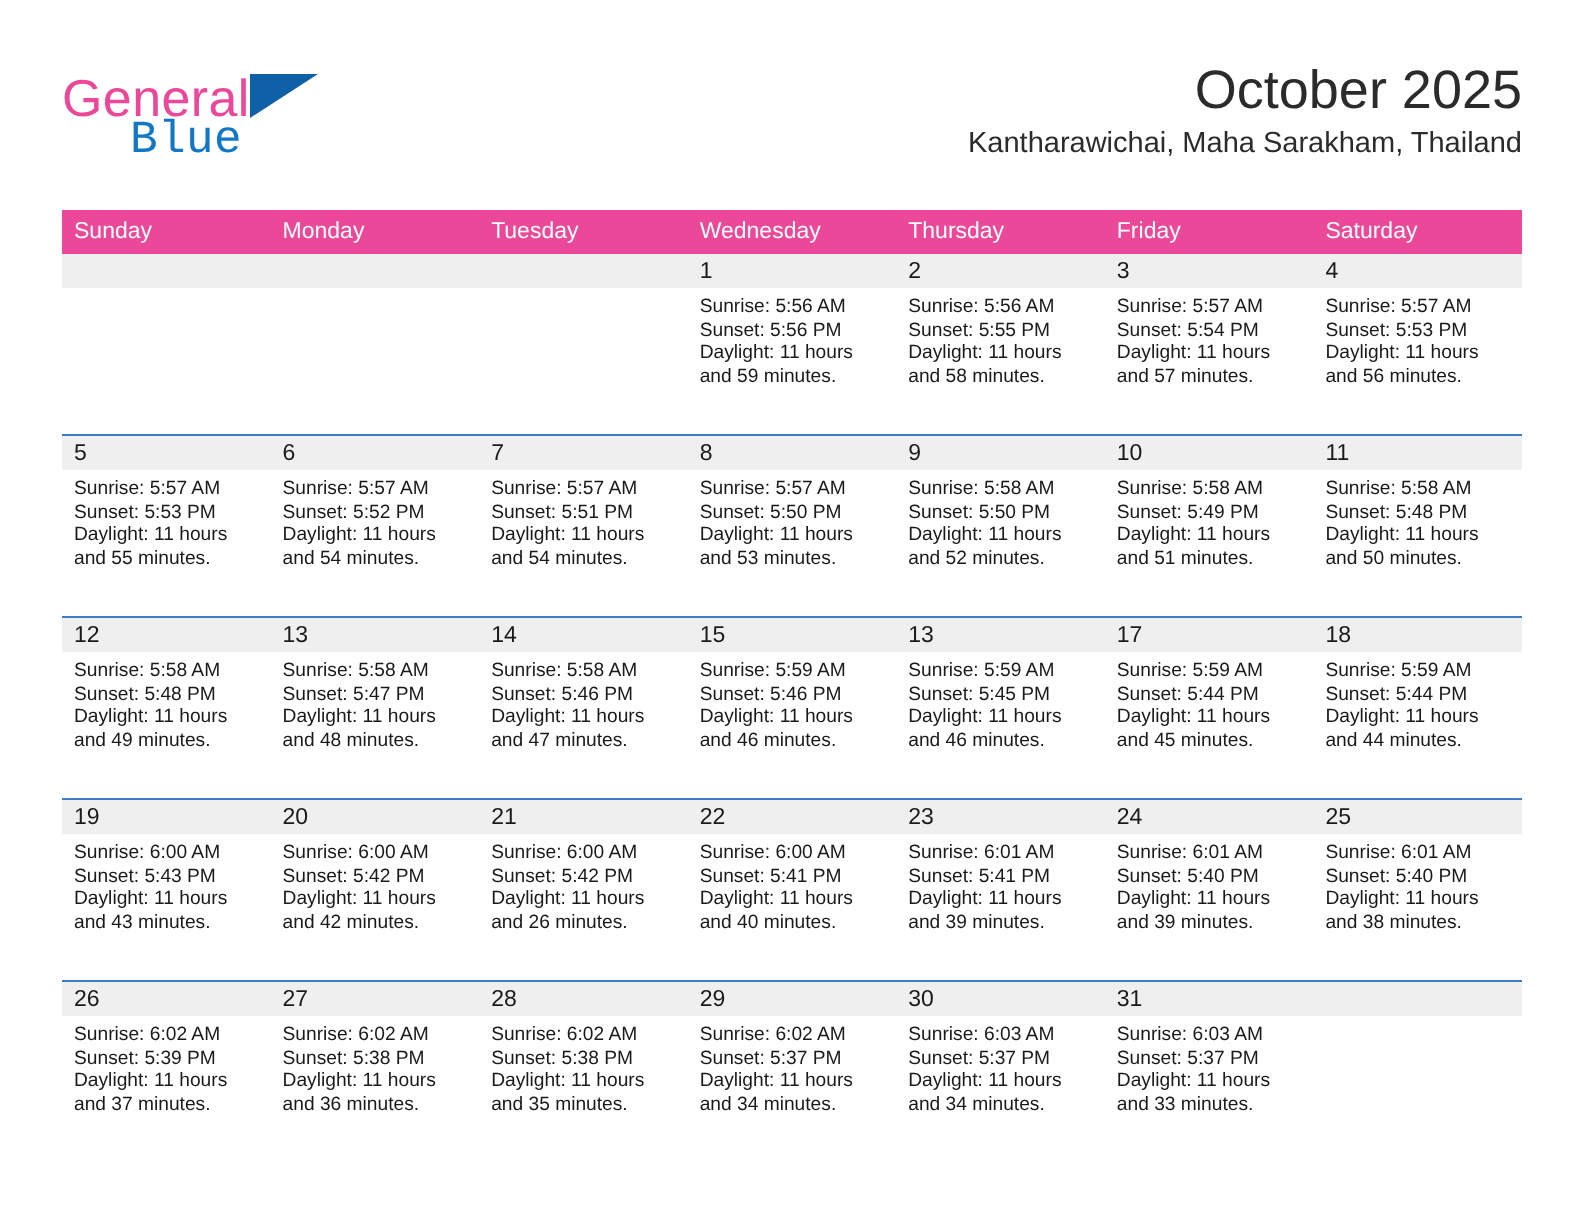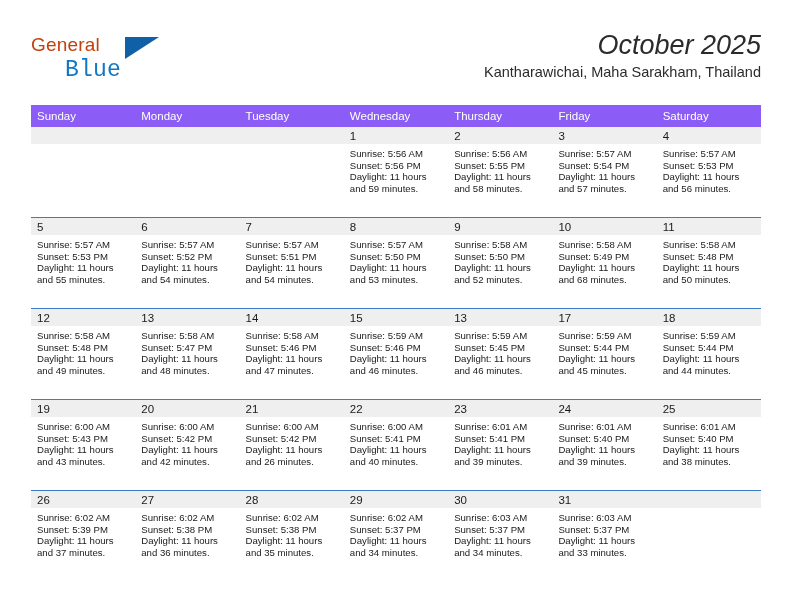--- a/index.html
+++ b/index.html
@@ -33,23 +33,23 @@
     position: absolute;
     left: 0;
     top: 6px;
     width: 220px;
     height: 52px;
   }
   .brand-general {
     position: absolute;
     left: 0;
     top: 0;
-    font-size: 19px;
+    font-size: 26px;
     letter-spacing: 0.2px;
-    color: #c2410c;
+    color: #ec4899;
     font-family: "Liberation Sans", sans-serif;
   }
   .brand-blue {
     position: absolute;
     left: 34px;
     top: 23px;
     font-size: 23px;
     letter-spacing: 0.2px;
     color: #1277c4;
     font-family: Liberation Mono, monospace;
@@ -68,40 +68,39 @@
     right: 0;
     top: 0;
     text-align: right;
   }
   .cal-title {
     font-size: 27px;
     color: #2b2b2b;
     line-height: 34px;
     white-space: nowrap;
     font-weight: normal;
-    font-style: italic;
   }
   .cal-subtitle {
     font-size: 14.5px;
     color: #2b2b2b;
     line-height: 20px;
     white-space: nowrap;
   }
 
   
   .calendar {
     position: absolute;
     left: 31px;
     top: 105px;
     width: 730px;
     border-collapse: collapse;
     table-layout: fixed;
   }
   .calendar th {
-    background: #8b5cf6;
+    background: #ec4899;
     color: #ffffff;
     font-size: 11.5px;
     font-weight: normal;
     text-align: left;
     padding: 5px 0 5px 6px;
     height: 19px;
     box-sizing: border-box;
     border: none;
   }
   .calendar td {
@@ -260,21 +259,21 @@
               <div>Daylight: 11 hours</div>
               <div>and 52 minutes.</div>
             </div>
           </td>
           <td>
             <div class="daynum-strip">10</div>
             <div class="cell-body">
               <div>Sunrise: 5:58 AM</div>
               <div>Sunset: 5:49 PM</div>
               <div>Daylight: 11 hours</div>
-              <div>and 68 minutes.</div>
+              <div>and 51 minutes.</div>
             </div>
           </td>
           <td>
             <div class="daynum-strip">11</div>
             <div class="cell-body">
               <div>Sunrise: 5:58 AM</div>
               <div>Sunset: 5:48 PM</div>
               <div>Daylight: 11 hours</div>
               <div>and 50 minutes.</div>
             </div>

